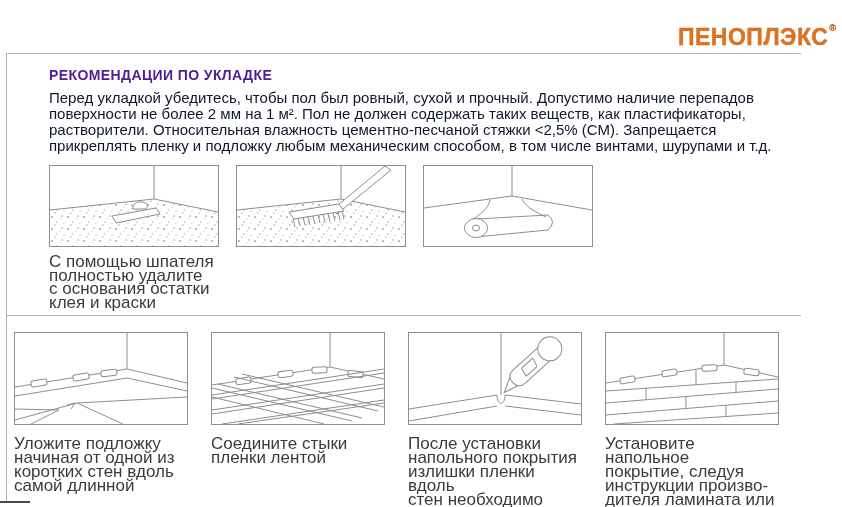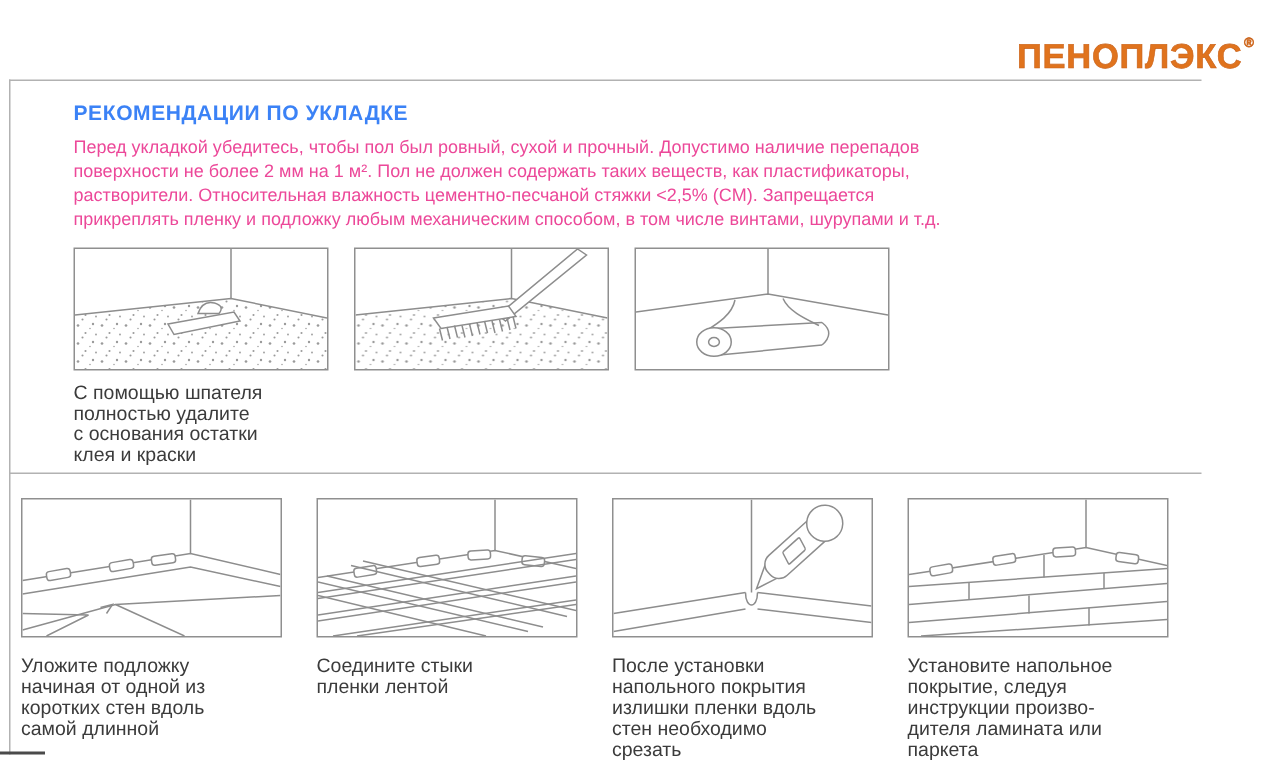--- a/index.html
+++ b/index.html
@@ -17,28 +17,28 @@
     position:absolute;left:6px;top:53px;width:795px;height:263px;box-sizing:border-box;
     border-top:1px solid #b2b2b2;border-left:1px solid #b2b2b2;border-bottom:1px solid #b2b2b2;
     padding:13px 0 0 42px;background:#fff;
   }
   .section-bottom{
     position:absolute;left:6px;top:316px;width:795px;height:187px;box-sizing:border-box;
     border-left:1px solid #b2b2b2;
     padding:5px 0 0 7px;background:#fff;
   }
   .corner-mark{position:absolute;left:0;top:501px;width:30px;height:2px;background:#4a4a4a;}
-  .doc-title{font-size:14px;font-weight:bold;letter-spacing:.4px;color:#3b82f6;margin:0;}
-  .intro{font-size:12px;line-height:16px;margin-top:7px;white-space:pre-line;color:#ec4899;}
+  .doc-title{font-size:14px;font-weight:bold;letter-spacing:.4px;color:#4c1d95;margin:0;}
+  .intro{font-size:15px;line-height:16px;margin-top:7px;white-space:pre-line;color:#0f172a;}
   .steps{display:flex;margin-top:11px;}
   .steps .step{width:170px;margin-right:17px;}
   .steps2 .step{width:174px;margin-right:23px;}
   .illus{border:1px solid #8f8f8f;background:#fff;font-size:0;line-height:0;}
   .illus svg{display:block;}
-  .caption{font-size:13px;line-height:13.5px;margin-top:8px;white-space:pre-line;color:#3b3b3b;}
+  .caption{font-size:17px;line-height:13.5px;margin-top:8px;white-space:pre-line;color:#3b3b3b;}
   .steps2 .caption{margin-top:12px;line-height:14px;}
   svg .ln{stroke:#8d8d8d;stroke-width:1;fill:none;}
   svg .wh{stroke:#8d8d8d;stroke-width:1;fill:#ffffff;}
 </style>
 </head>
 <body>
 
 <svg width="0" height="0" style="position:absolute">
   <defs>
     <pattern id="spk" width="16" height="12" patternUnits="userSpaceOnUse">

